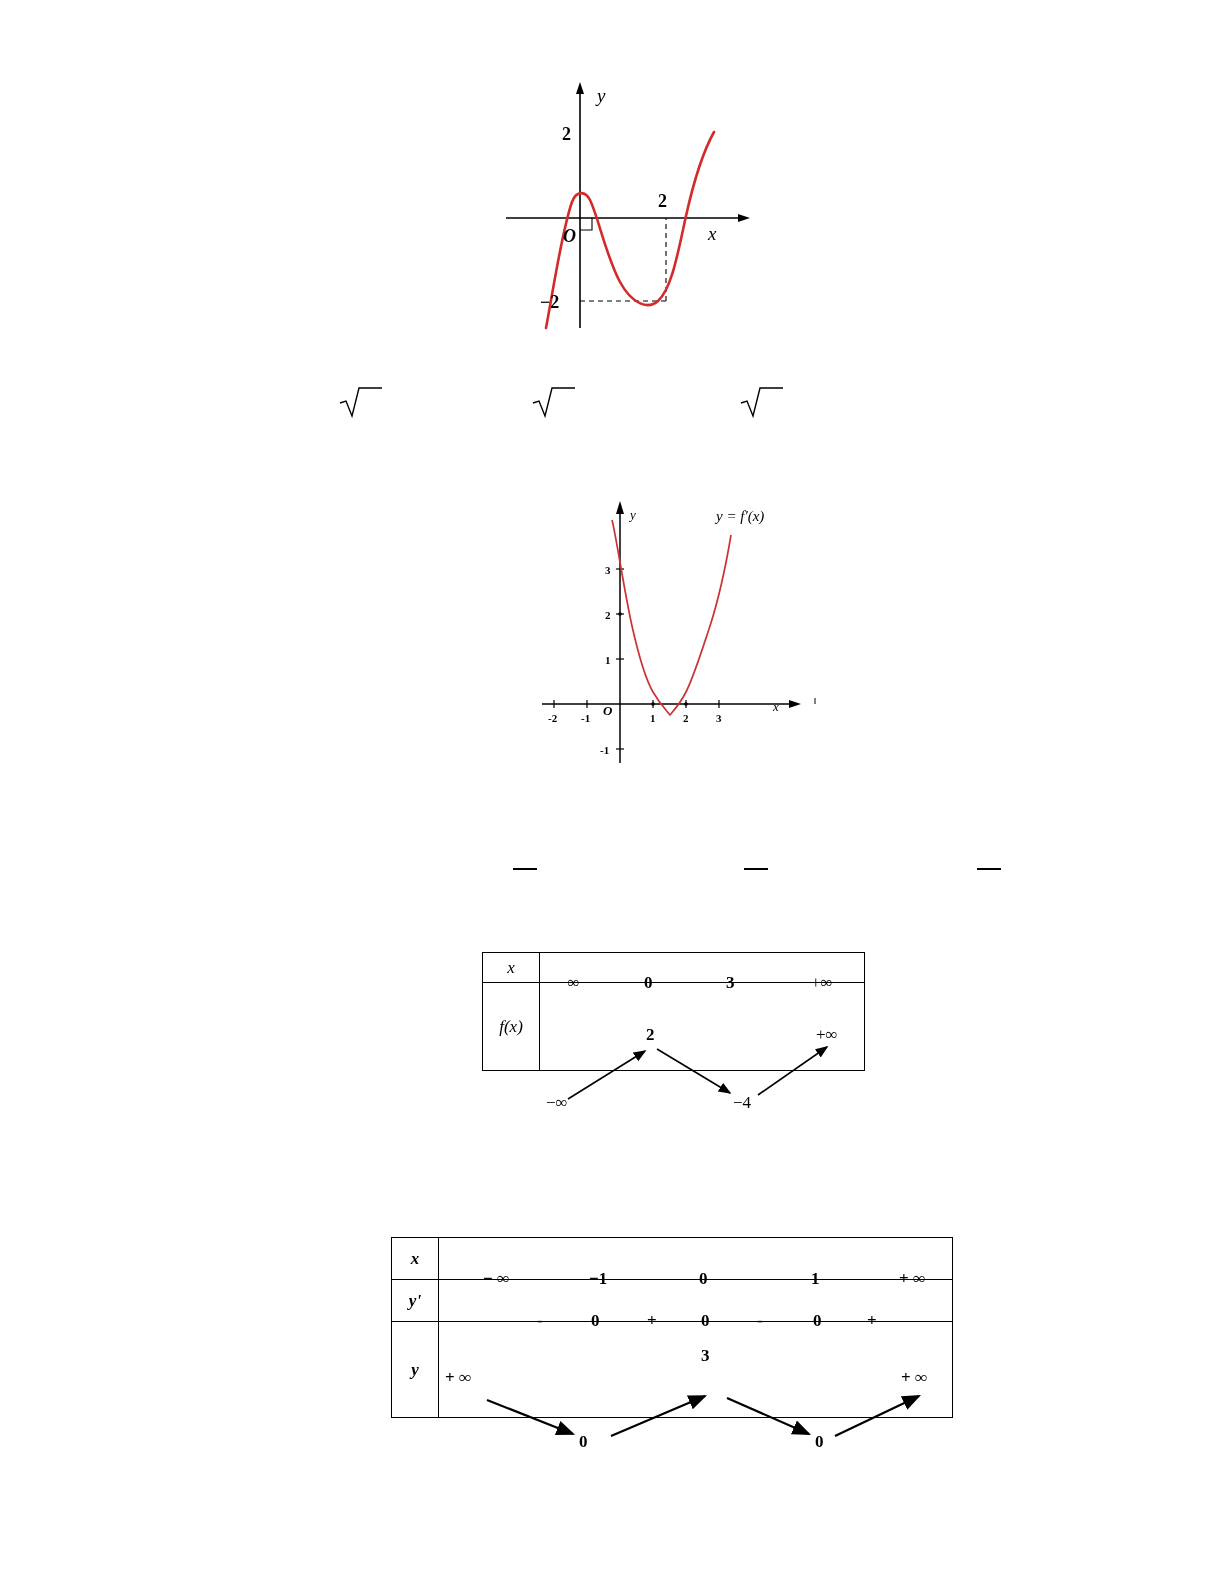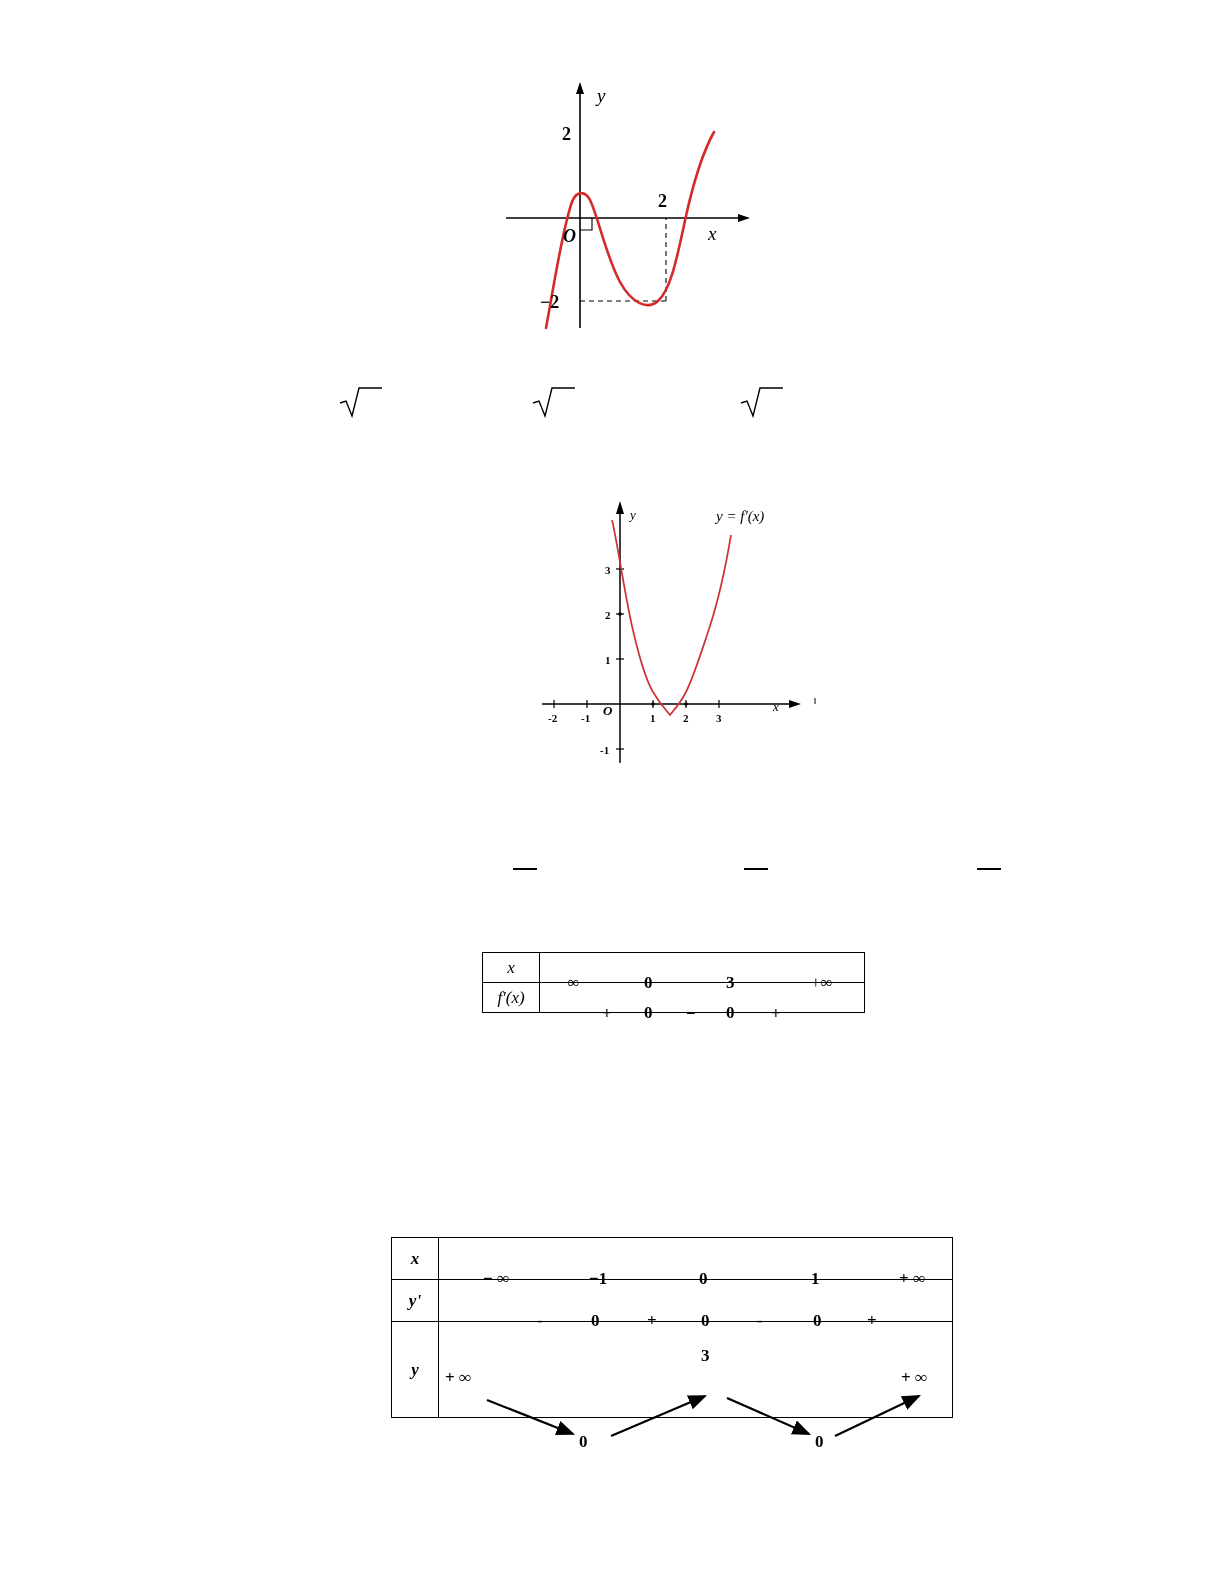--- a/index.html
+++ b/index.html
@@ -210,29 +210,38 @@
     <td class="vt1-label">x</td>
     <td>
       <div class="vt1-cellwrap">
         <span class="abs" style="left:18px; top:5px;">−∞</span>
         <span class="abs bold" style="left:104px; top:5px;">0</span>
         <span class="abs bold" style="left:186px; top:5px;">3</span>
         <span class="abs" style="left:271px; top:5px;">+∞</span>
       </div>
     </td>
   </tr>
-  <tr class="vt1-row2">
-    <td class="vt1-label">f'(x)</td>
+  <tr class="vt1-row3">
+    <td class="vt1-label">f(x)</td>
     <td>
       <div class="vt1-cellwrap">
-        <span class="abs bold" style="left:62px; top:6px;">+</span>
-        <span class="abs bold" style="left:104px; top:5px;">0</span>
-        <span class="abs bold" style="left:146px; top:6px;">−</span>
-        <span class="abs bold" style="left:186px; top:5px;">0</span>
-        <span class="abs bold" style="left:231px; top:6px;">+</span>
+        <svg width="325" height="88" viewBox="0 0 325 88" style="position:absolute; left:0; top:0;">
+          <defs>
+            <marker id="ah1" markerWidth="9" markerHeight="9" refX="7" refY="3.2" orient="auto">
+              <path d="M0,0 L8,3.2 L0,6.4 z" fill="#000"></path>
+            </marker>
+          </defs>
+          <line x1="28" y1="72" x2="105" y2="24" stroke="#000" stroke-width="1.6" marker-end="url(#ah1)"></line>
+          <line x1="117" y1="22" x2="190" y2="66" stroke="#000" stroke-width="1.6" marker-end="url(#ah1)"></line>
+          <line x1="218" y1="68" x2="287" y2="20" stroke="#000" stroke-width="1.6" marker-end="url(#ah1)"></line>
+        </svg>
+        <span class="abs" style="left:6px; top:66px;">−∞</span>
+        <span class="abs bold" style="left:106px; top:-2px;">2</span>
+        <span class="abs" style="left:193px; top:66px;">−4</span>
+        <span class="abs" style="left:276px; top:-2px;">+∞</span>
       </div>
     </td>
   </tr>
 </tbody>
   </table>
 
 <table class="vtable2">
   <tbody>
       <tr class="vt2-row1">
     <td class="vt2-label">x</td>

